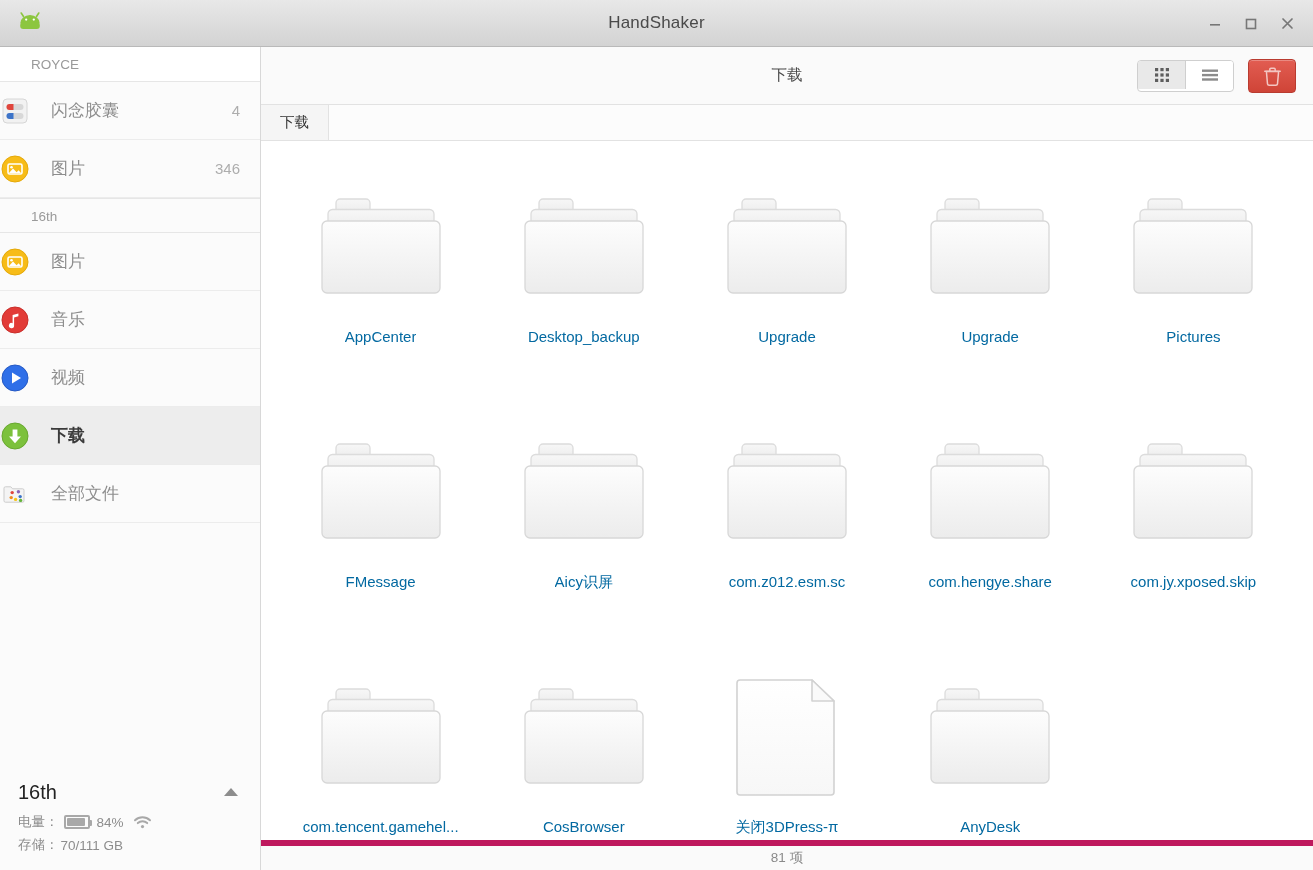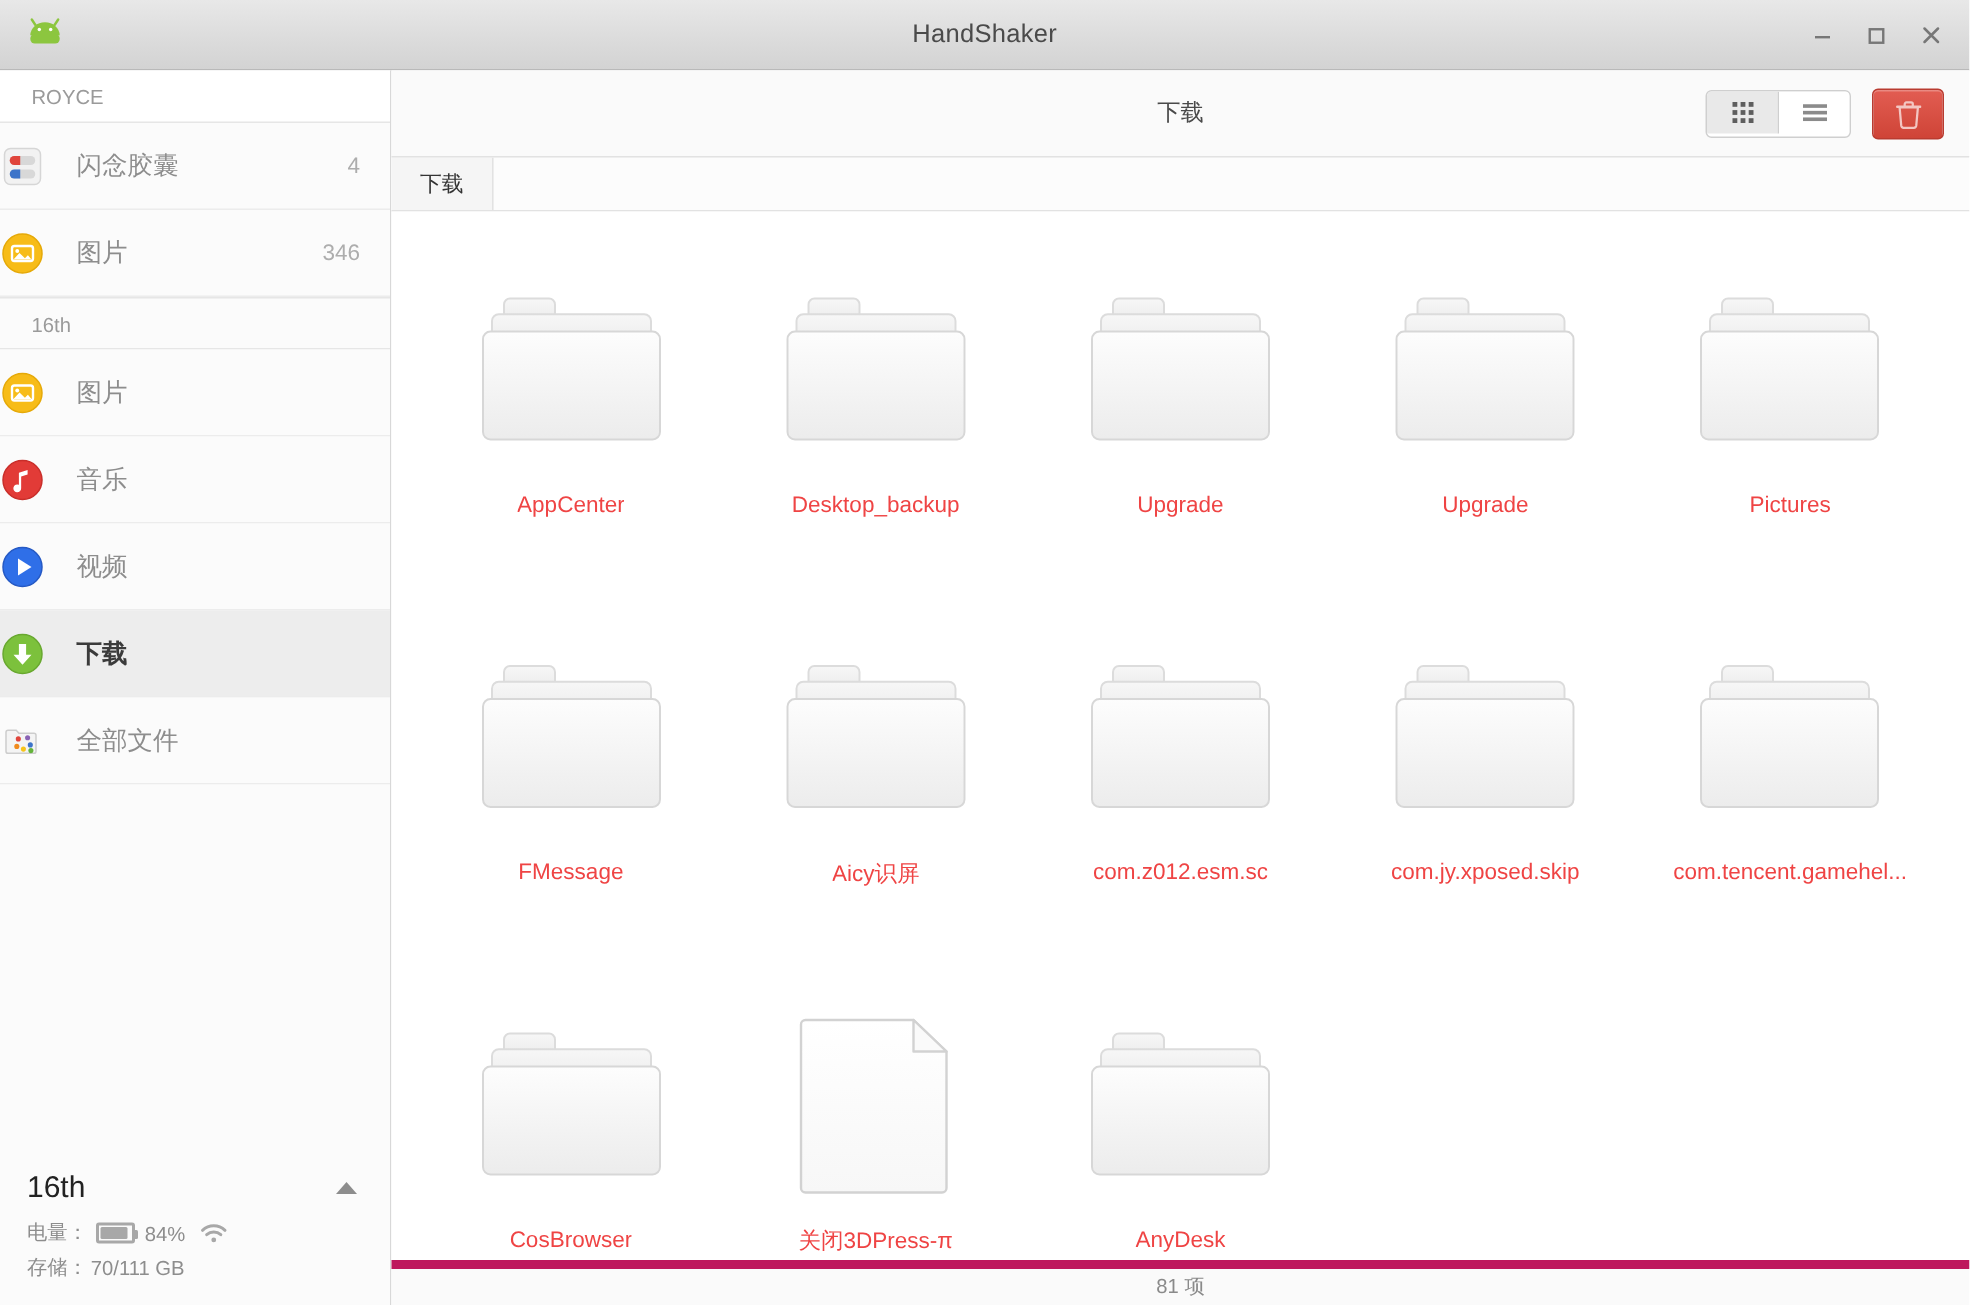--- a/index.html
+++ b/index.html
@@ -57,21 +57,21 @@
   .sidebar {
     width: 261px; min-width: 261px;
     background: #fbfbfb;
     border-right: 1px solid #d8d8d8;
     display: flex; flex-direction: column;
     box-sizing: border-box;
     position: relative;
   }
   .sb-grouphdr {
     height: 35px; line-height: 35px;
-    padding-left: 21px;
+    padding-left: 31px;
     font-size: 13.5px; color: #9a9a9a;
     background: #ffffff;
     border-bottom: 1px solid #e6e6e6;
     box-sizing: border-box;
   }
   .sb-grouphdr.second {
     background: #fbfbfb;
     border-top: 1px solid #e6e6e6;
   }
   .sb-item {
@@ -211,21 +211,21 @@
     height: 245px;
     display: flex; flex-direction: column;
     align-items: center; justify-content: flex-start;
     cursor: default;
   }
   .cell-ico {
     height: 165px;
     display: flex; align-items: center; justify-content: center;
   }
   .cell-label {
-    font-size: 15px; color: #ef4444;
+    font-size: 15px; color: #0369a1;
     max-width: 170px;
     white-space: nowrap; overflow: hidden; text-overflow: ellipsis;
     text-align: center;
   }
 
   .c-status {
     height: 30px; min-height: 30px;
     background: #fafafa;
     border-top: 6px solid #be185d;
     display: flex; align-items: center; justify-content: center;
@@ -621,20 +621,40 @@
     <linearGradient id="fg2" x1="0" y1="0" x2="0" y2="1">
       <stop offset="0%" stop-color="#f7f7f7"></stop>
                       <stop offset="100%" stop-color="#eeeeee"></stop>
     </linearGradient>
   </defs>
   <path d="M20 16 a4 4 0 0 1 4 -4 h26 a4 4 0 0 1 4 4 v8 h-34 z" fill="url(#fg2)" stroke="#dcdcdc" stroke-width="1.3"></path>
   <path d="M12 27 a4.5 4.5 0 0 1 4.5 -4.5 h97 a4.5 4.5 0 0 1 4.5 4.5 v12 h-106 z" fill="url(#fg2)" stroke="#dcdcdc" stroke-width="1.3"></path>
   <path d="M6 39 a5 5 0 0 1 5 -5 h108 a5 5 0 0 1 5 5 v62 a5 5 0 0 1 -5 5 h-108 a5 5 0 0 1 -5 -5 z" fill="url(#fg)" stroke="#d7d7d7" stroke-width="1.3"></path>
 </svg>
               </div>
+              <div class="cell-label">com.hengye.share</div>
+            </div>
+            <div class="cell">
+              <div class="cell-ico">
+<svg width="130" height="118" viewBox="0 0 130 118">
+  <defs>
+    <linearGradient id="fg" x1="0" y1="0" x2="0" y2="1">
+      <stop offset="0%" stop-color="#fdfdfd"></stop>
+                      <stop offset="100%" stop-color="#ececec"></stop>
+    </linearGradient>
+    <linearGradient id="fg2" x1="0" y1="0" x2="0" y2="1">
+      <stop offset="0%" stop-color="#f7f7f7"></stop>
+                      <stop offset="100%" stop-color="#eeeeee"></stop>
+    </linearGradient>
+  </defs>
+  <path d="M20 16 a4 4 0 0 1 4 -4 h26 a4 4 0 0 1 4 4 v8 h-34 z" fill="url(#fg2)" stroke="#dcdcdc" stroke-width="1.3"></path>
+  <path d="M12 27 a4.5 4.5 0 0 1 4.5 -4.5 h97 a4.5 4.5 0 0 1 4.5 4.5 v12 h-106 z" fill="url(#fg2)" stroke="#dcdcdc" stroke-width="1.3"></path>
+  <path d="M6 39 a5 5 0 0 1 5 -5 h108 a5 5 0 0 1 5 5 v62 a5 5 0 0 1 -5 5 h-108 a5 5 0 0 1 -5 -5 z" fill="url(#fg)" stroke="#d7d7d7" stroke-width="1.3"></path>
+</svg>
+              </div>
               <div class="cell-label">com.jy.xposed.skip</div>
             </div>
             <div class="cell">
               <div class="cell-ico">
 <svg width="130" height="118" viewBox="0 0 130 118">
   <defs>
     <linearGradient id="fg" x1="0" y1="0" x2="0" y2="1">
       <stop offset="0%" stop-color="#fdfdfd"></stop>
                       <stop offset="100%" stop-color="#ececec"></stop>
     </linearGradient>

